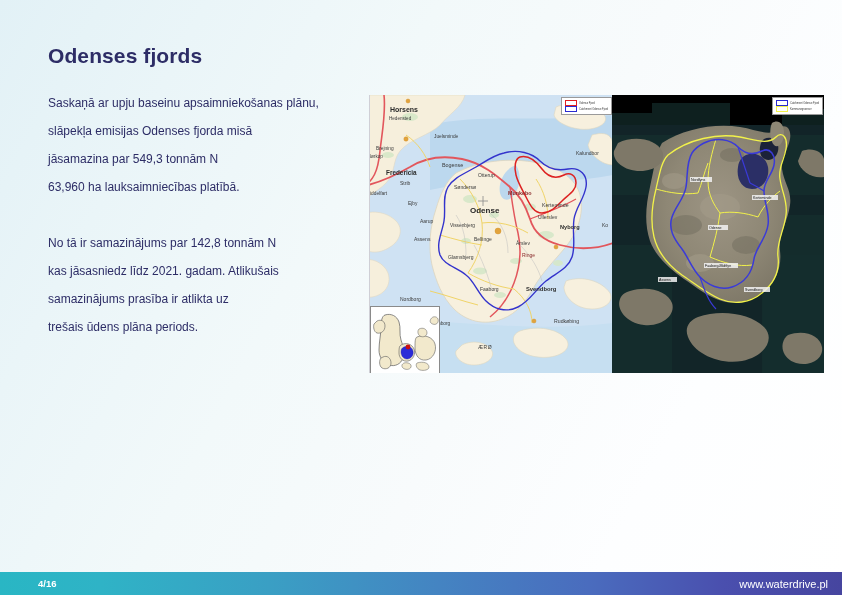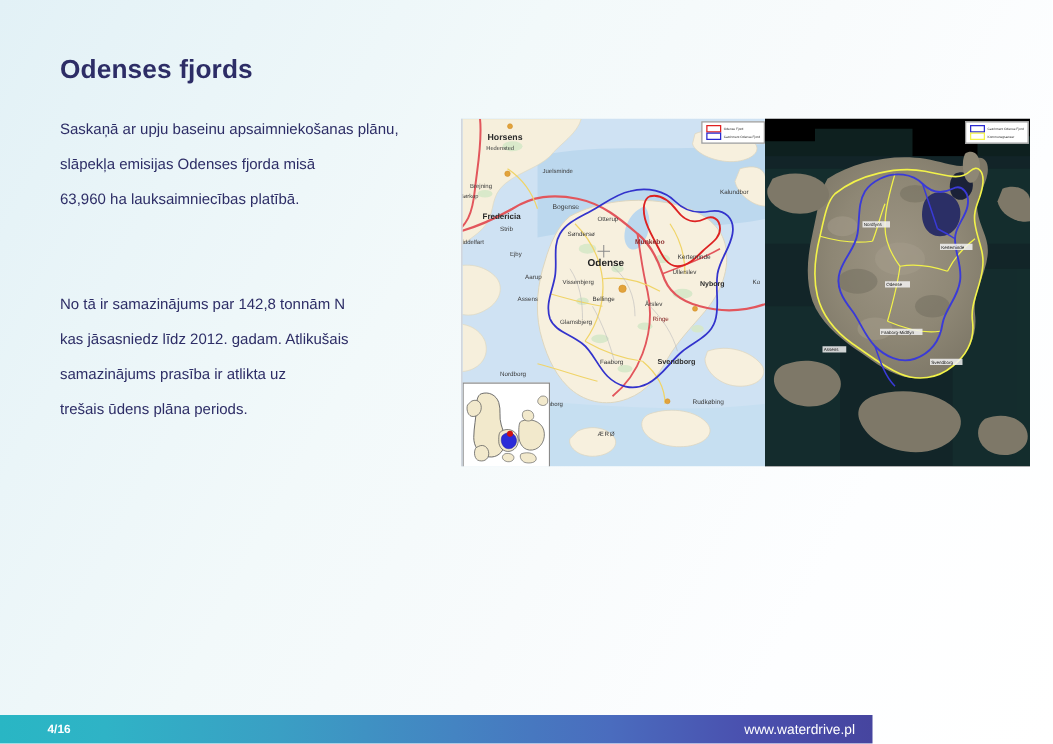--- a/index.html
+++ b/index.html
@@ -109,21 +109,21 @@
     border: 1px solid #8a8a8a;
     z-index: 6;
   }
   .inset svg { display: block; width: 100%; height: 100%; }
 
   
   .footer {
     position: absolute;
     left: 0;
     bottom: 0;
-    width: 698px;
+    width: 842px;
     height: 23px;
     background: linear-gradient(90deg,
        #29b6c4 0%,
        #2fb3c6 12%,
        #3a9fc4 32%,
        #4484c2 52%,
        #4a6cbe 70%,
        #4a4fae 86%,
        #46459f 100%);
     display: flex;
@@ -147,26 +147,27 @@
 </head>
 <body>
 
 <div class="slide">
 
   <div class="title">Odenses fjords</div>
 
   <div class="body-block first">
     <p>Saskaņā ar upju baseinu apsaimniekošanas plānu,</p>
     <p>slāpekļa emisijas Odenses fjorda misā</p>
+    <p>jāsamazina par 549,3 tonnām N</p>
     <p>63,960 ha lauksaimniecības platībā.</p>
   </div>
 
   <div class="body-block second">
     <p>No tā ir samazinājums par 142,8 tonnām N</p>
-    <p>kas jāsasniedz līdz 2012. gadam. Atlikušais</p>
+    <p>kas jāsasniedz līdz 2021. gadam. Atlikušais</p>
     <p>samazinājums prasība ir atlikta uz</p>
     <p>trešais ūdens plāna periods.</p>
   </div>
 
   <div class="map-left">
     <svg class="map-svg" viewBox="0 0 243 278" preserveAspectRatio="none">
       <defs>
         <clipPath id="clipL">
             <rect x="0" y="0" width="243" height="278"></rect>
           </clipPath>

